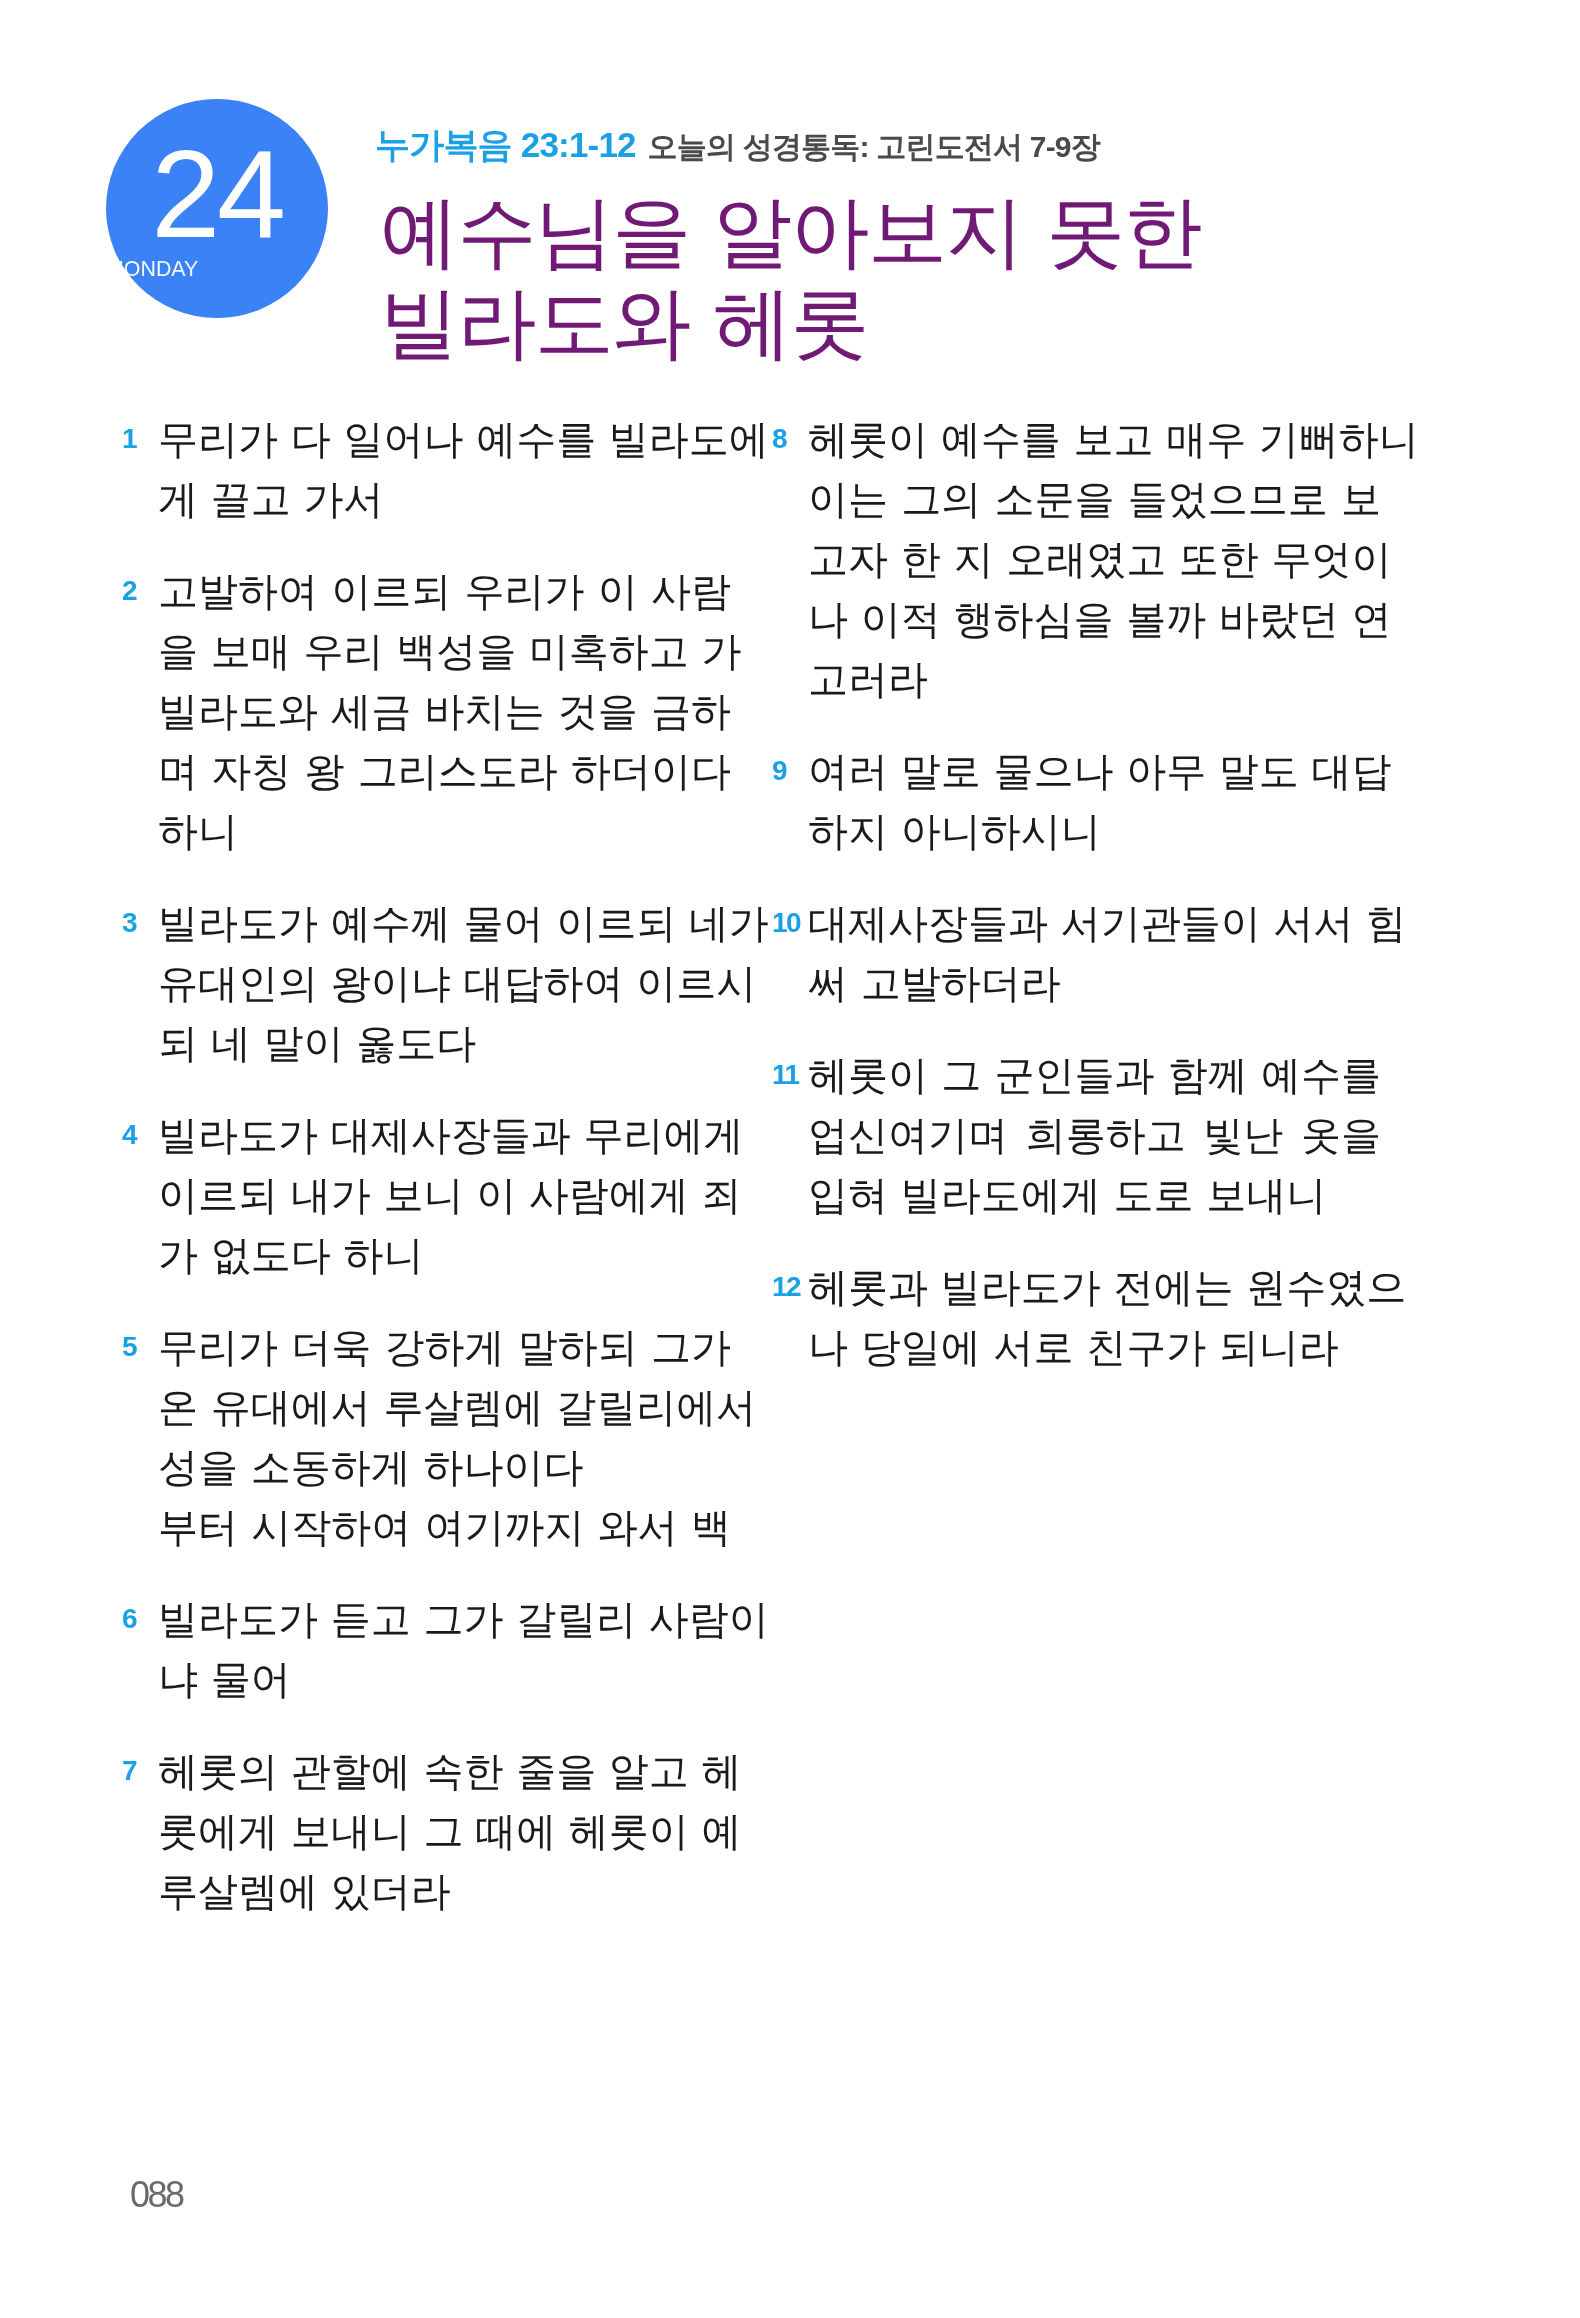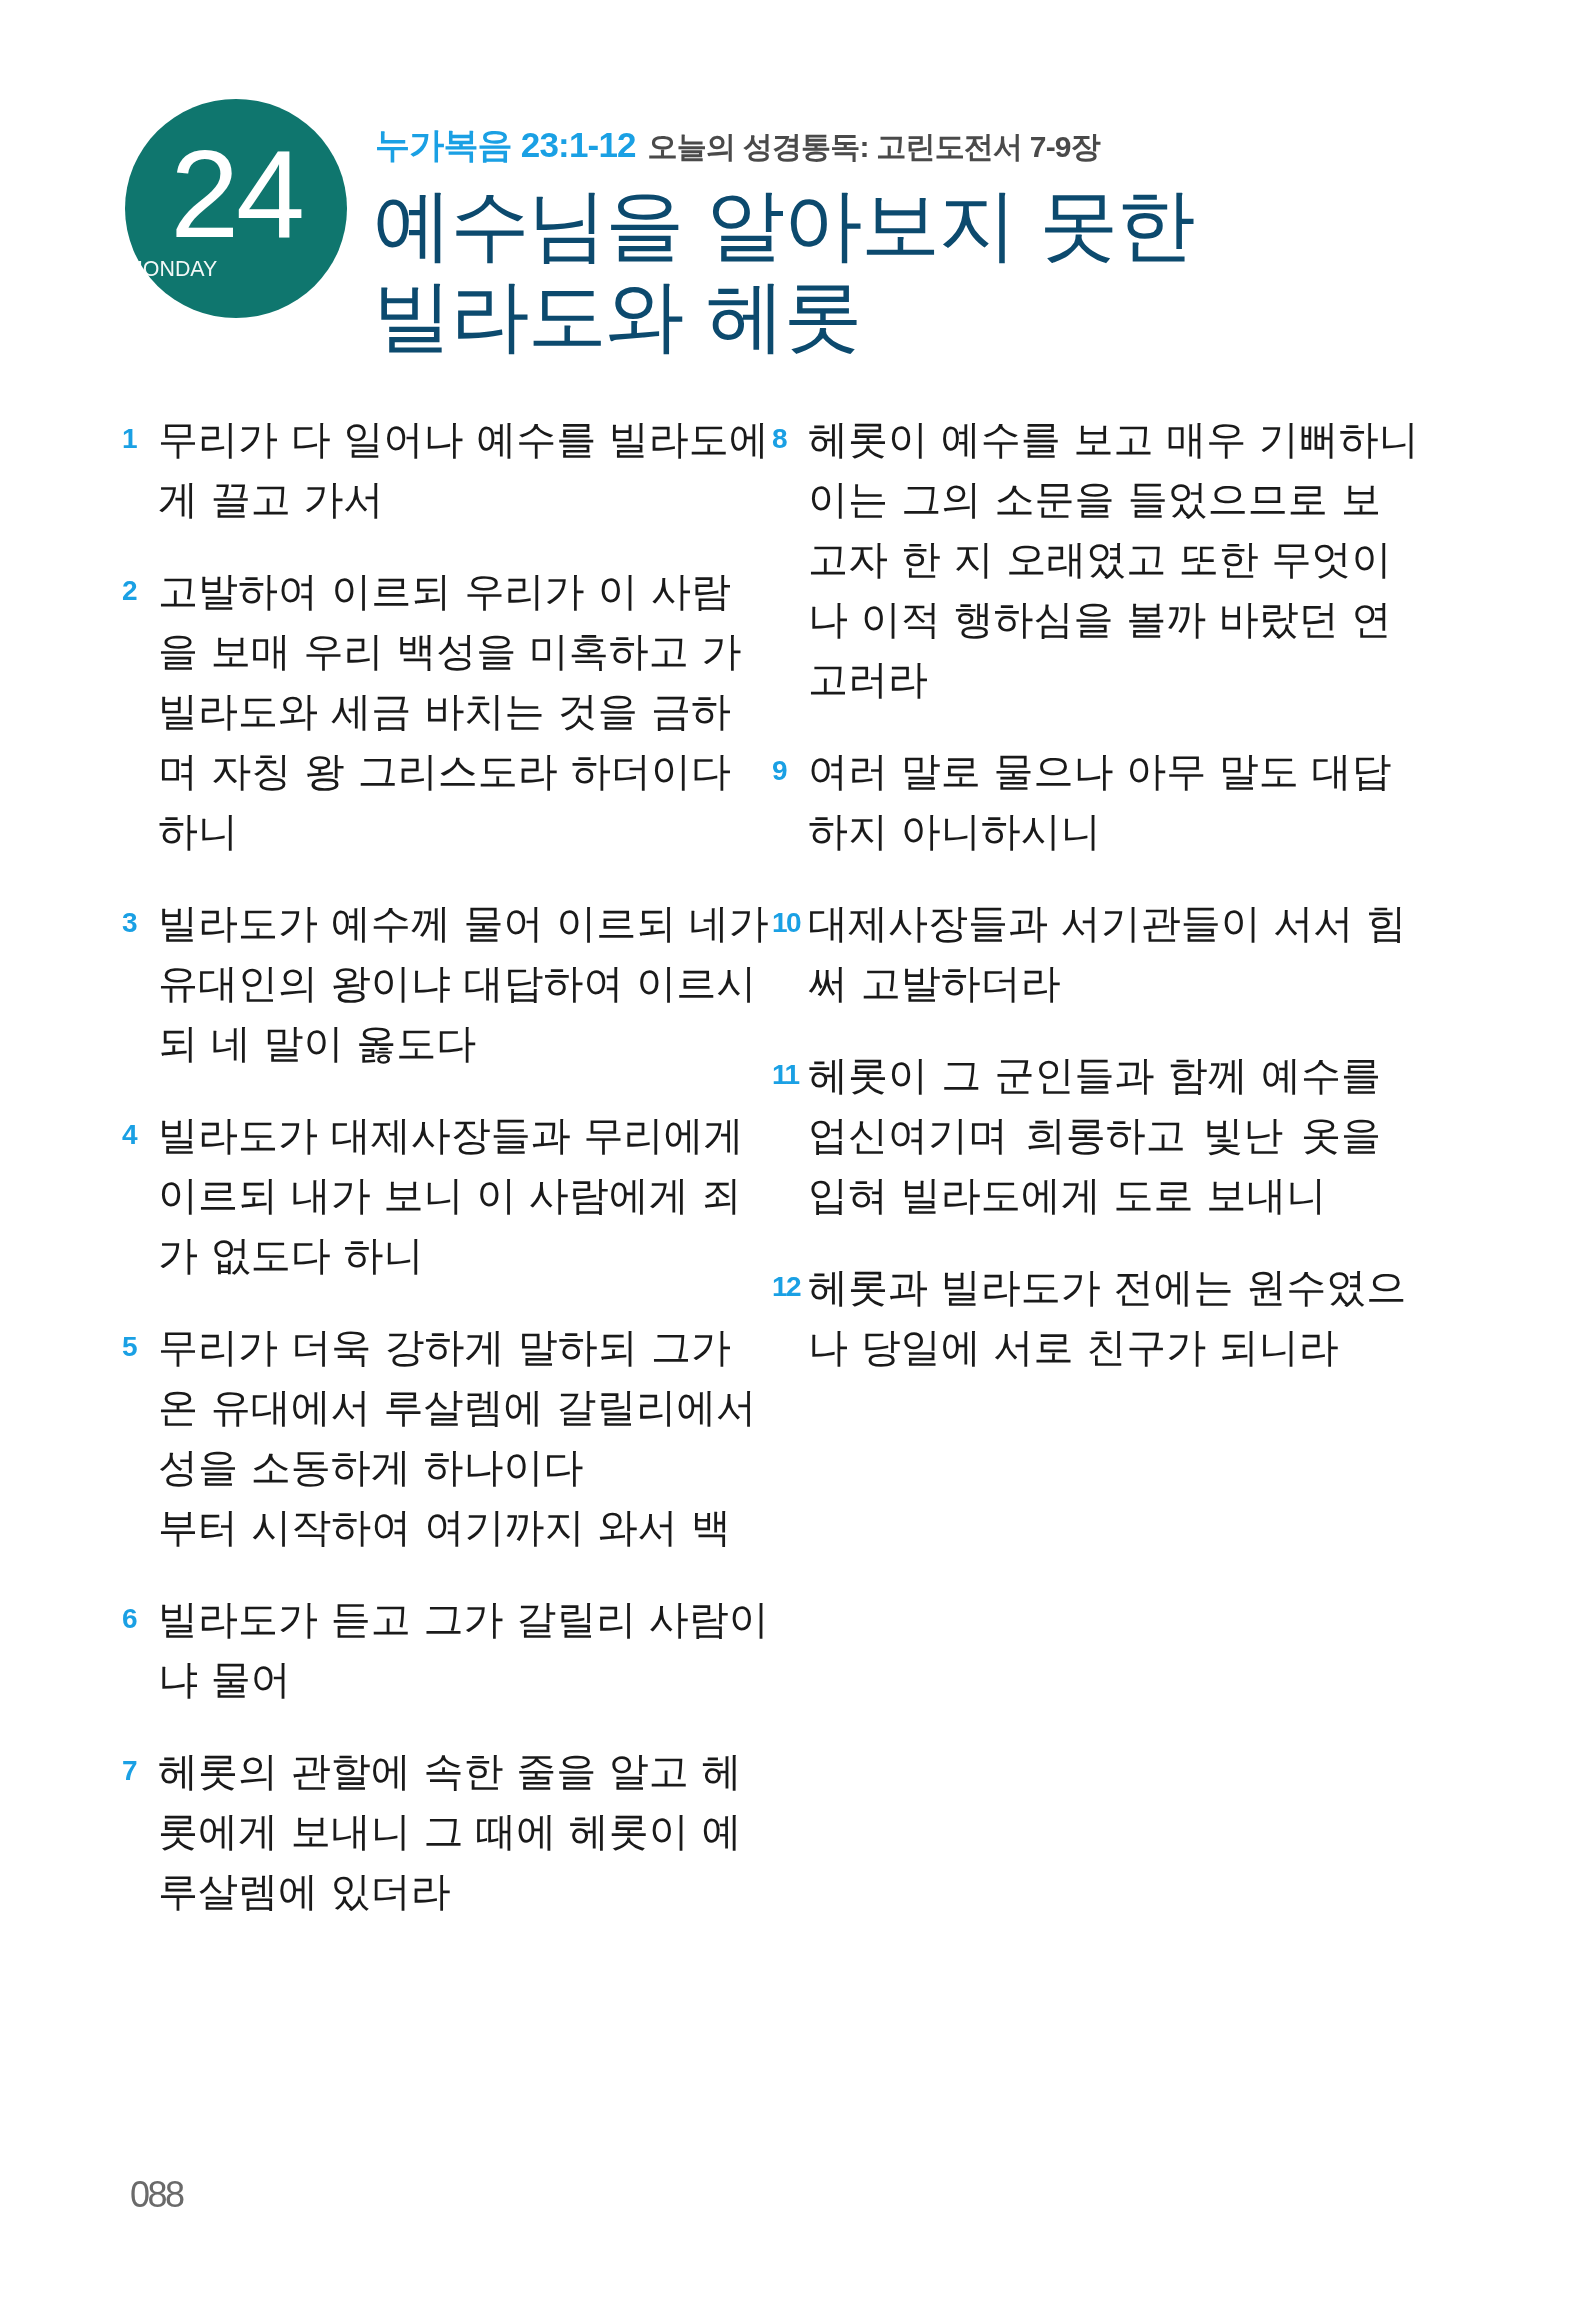--- a/index.html
+++ b/index.html
@@ -1,33 +1,33 @@
 <!DOCTYPE html>
 <html style="font-size:13px"><head>
 <meta charset="utf-8">
 <style>
   html, body { margin: 0; padding: 0; background: #ffffff; }
   body { width: 1581px; height: 2319px; position: relative; overflow: hidden;
          font-family: "DejaVu Sans", "Liberation Sans", sans-serif; color: #1a1a1a; }
 
-  .day-badge { position: absolute; left: 125px; top: 99px; width: 222px; height: 219px;
-               border-radius: 50%; background: #0f766e; }
+  .day-badge { position: absolute; left: 106px; top: 99px; width: 222px; height: 219px;
+               border-radius: 50%; background: #3b82f6; }
   .day-number { position: absolute; left: 0; right: 0; top: 33px; text-align: center;
                 color: #ffffff; font-family: "Liberation Sans", sans-serif;
                 font-size: 124px; line-height: 124px; letter-spacing: -3.3px; }
   .day-weekday { position: absolute; left: 0; right: 0; top: 160px; text-align: left;
                  color: #ffffff; font-family: "Liberation Sans", sans-serif;
                  font-size: 21.4px; line-height: 21.4px; font-weight: 300; letter-spacing: 0px; opacity: 0.95; }
 
   .ref-line { position: absolute; left: 375px; top: 122px; white-space: nowrap;
               font-family: "Liberation Sans", "DejaVu Sans", sans-serif; }
   .ref-passage { color: #1aa0e4; font-size: 35px; font-weight: bold; letter-spacing: -0.8px; }
   .ref-plan { color: #4a4a4a; font-size: 30px; font-weight: bold; margin-left: 8.2px; letter-spacing: -0.8px; }
 
-  .title { position: absolute; left: 368px; top: 175px; margin: 5px; color: #0c4a6e;
+  .title { position: absolute; left: 368px; top: 175px; margin: 12px; color: #701a75;
            font-family: "DejaVu Sans", sans-serif; font-weight: normal;
            font-size: 79px; line-height: 91px; letter-spacing: -1.6px; }
   .title span { display: block; white-space: nowrap; }
 
   .column { position: absolute; top: 409px; width: 609px; }
   .col-left { left: 122px; }
   .col-right { left: 772px; }
 
   .verse { position: relative; padding-left: 36px; margin-bottom: 32px; }
   .verse-num { position: absolute; left: 0; top: 13px; color: #1aa0e4;

